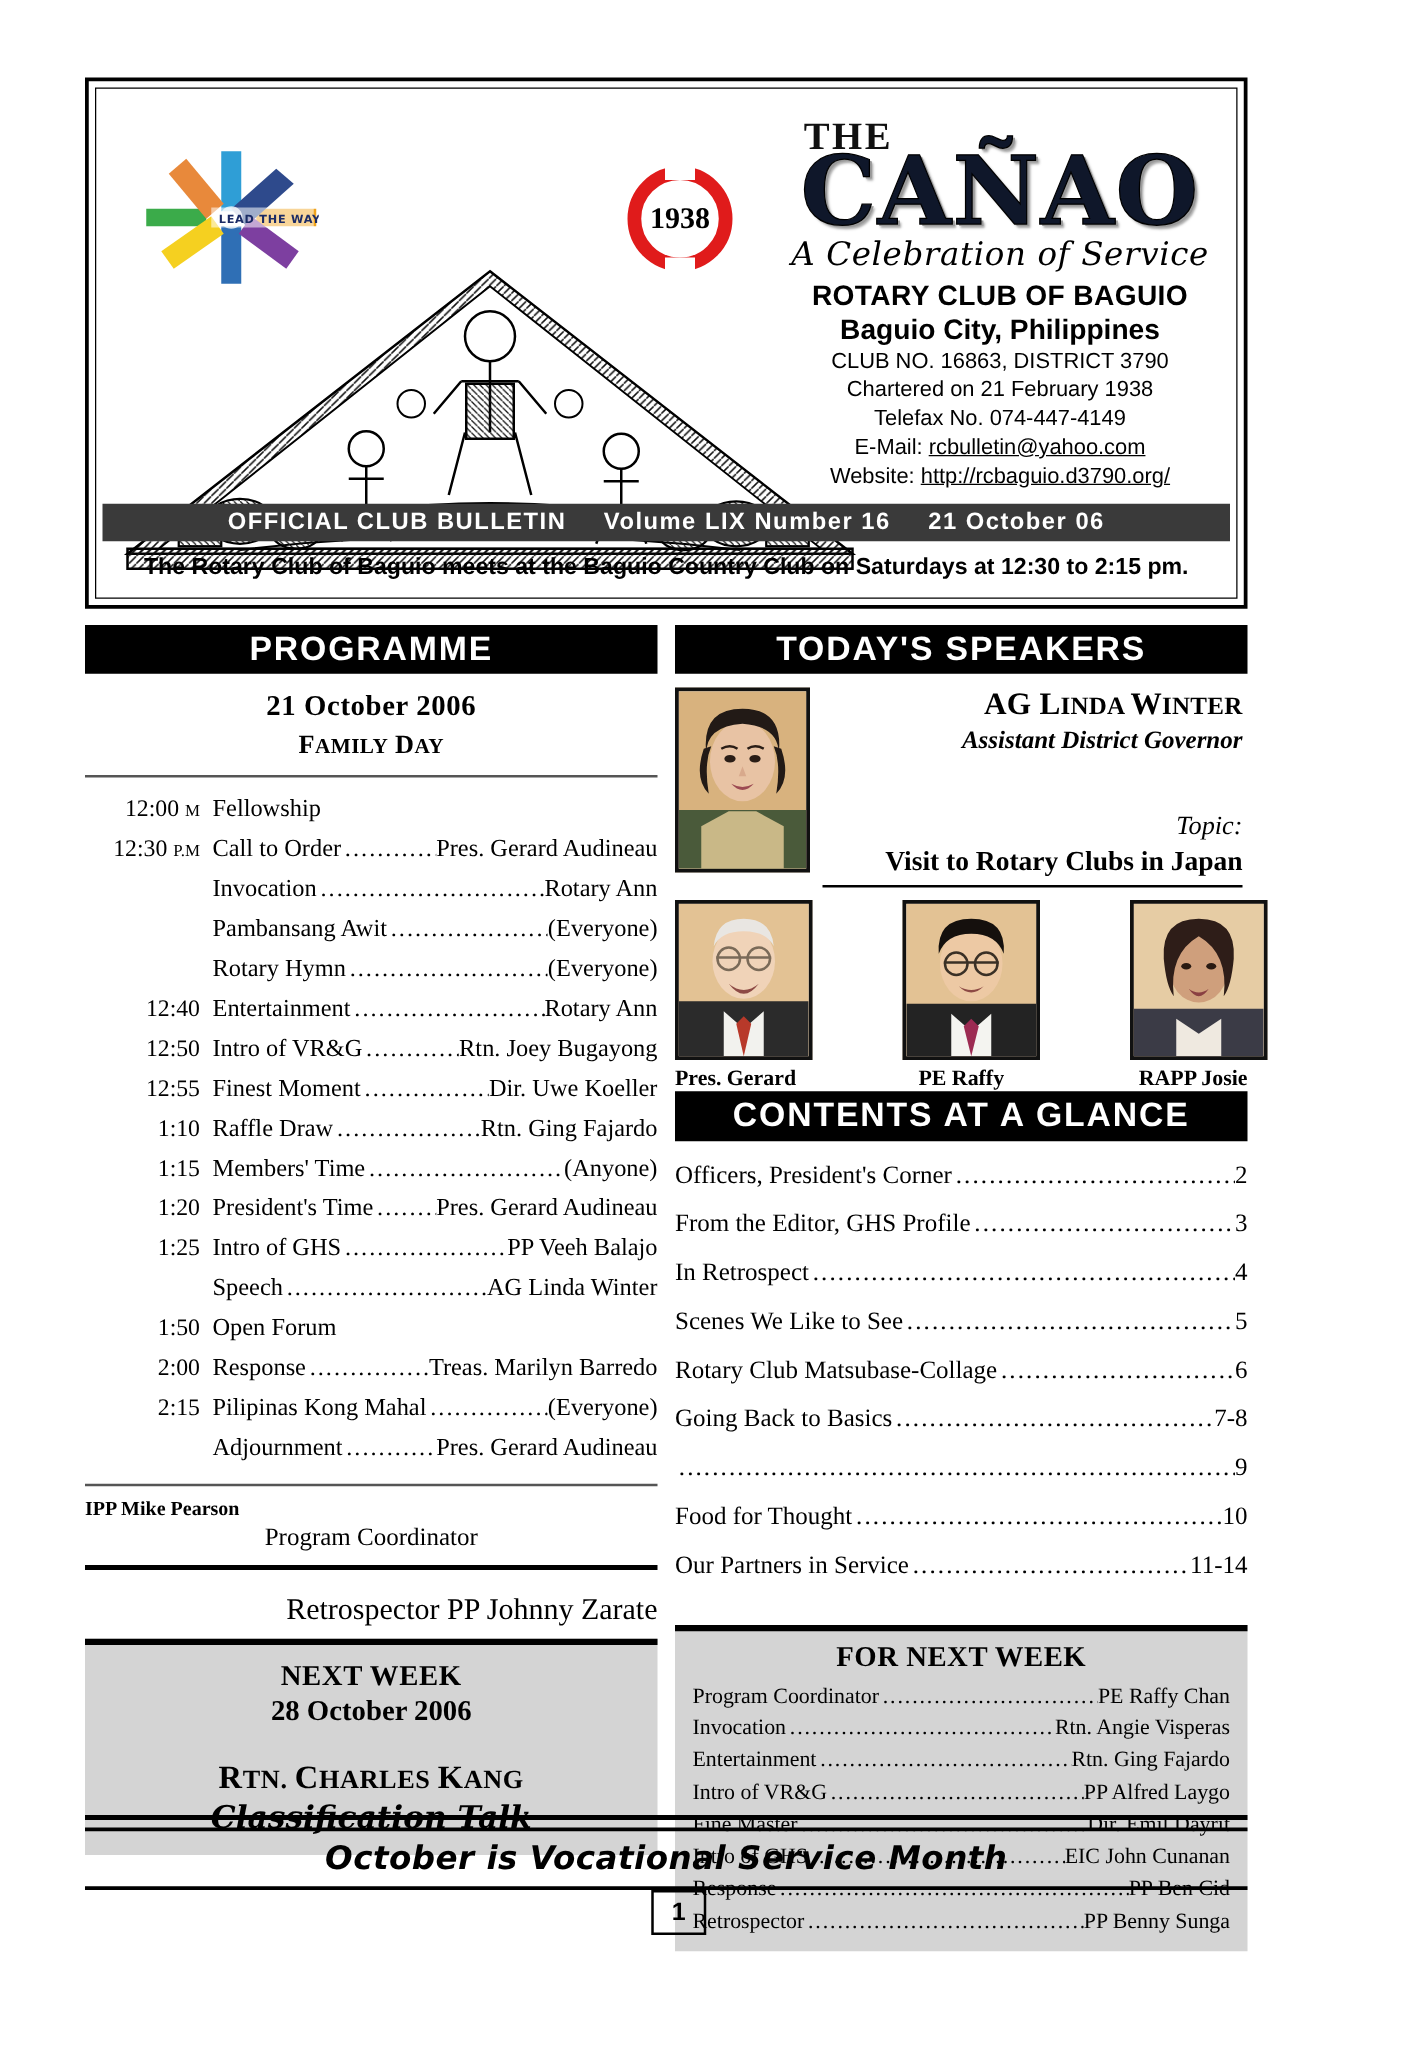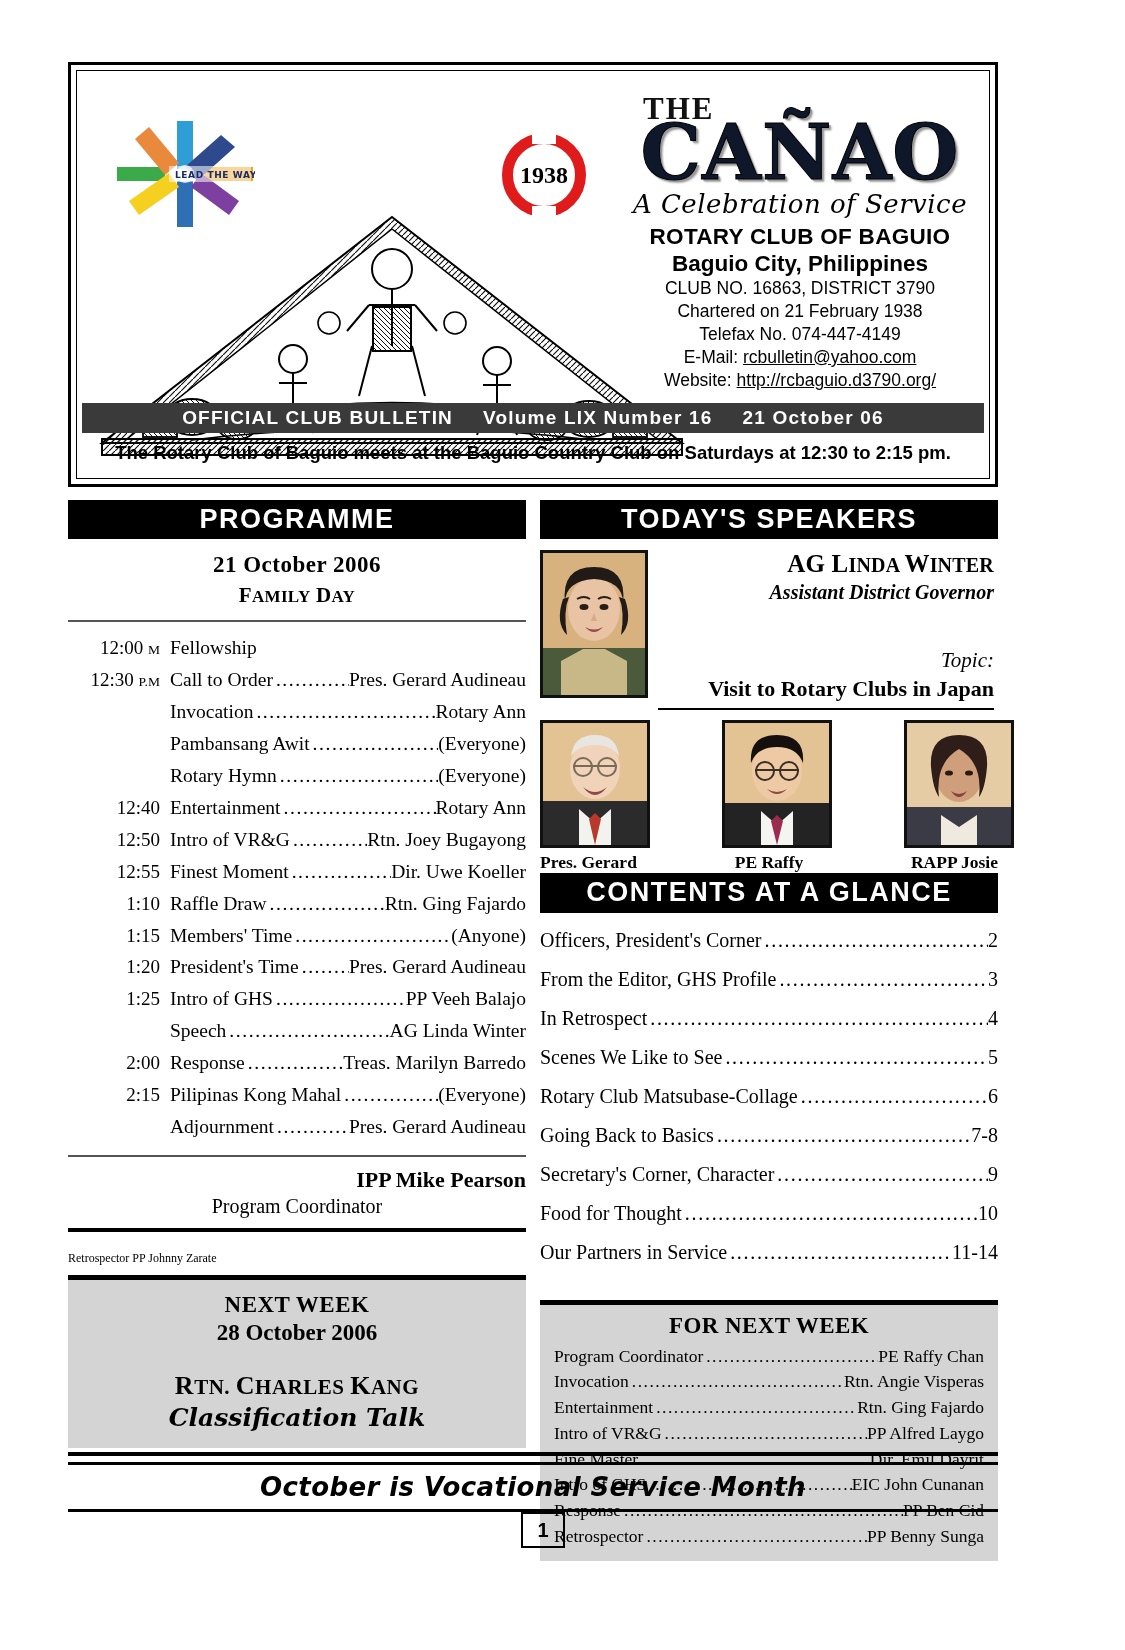--- a/index.html
+++ b/index.html
@@ -255,33 +255,33 @@
     flex: 1 1 auto;
     overflow: hidden;
     white-space: nowrap;
     letter-spacing: 1.6px;
     padding: 0 3px;
     color: #000;
   }
   .pi-who { flex: 0 0 auto; }
 
   .coord-name {
-    text-align: right;
-    font-weight: bold;
-    font-size: 22px;
+    text-align: left;
+    font-weight: bold;
+    font-size: 16px;
     margin-top: 4px;
   }
   .coord-role {
     text-align: center;
     font-size: 20px;
     margin-top: 2px;
   }
   .retro-line {
-    text-align: left;
-    font-size: 12px;
+    text-align: right;
+    font-size: 24px;
     padding: 9px 0 9px 0;
   }
 
   .grey-box {
     background: #d4d4d4;
     border-top: 5px solid #000;
     text-align: center;
     padding: 12px 0 16px 0;
   }
   .gb-nw { font-weight: bold; font-size: 23px; letter-spacing: 0.5px; }
@@ -664,20 +664,26 @@
             <span class="pi-dots">............................................................</span>
             <span class="pi-who">PP Veeh Balajo</span>
           </div>
         </div>
         <div class="prog-row">
           <div class="prog-time"></div>
           <div class="prog-item">
             <span class="pi-label">Speech</span>
             <span class="pi-dots">............................................................</span>
             <span class="pi-who">AG Linda Winter</span>
+          </div>
+        </div>
+        <div class="prog-row">
+          <div class="prog-time">1:50</div>
+          <div class="prog-item">
+            <span class="pi-label">Open Forum</span>
           </div>
         </div>
         <div class="prog-row">
           <div class="prog-time">2:00</div>
           <div class="prog-item">
             <span class="pi-label">Response</span>
             <span class="pi-dots">............................................................</span>
             <span class="pi-who">Treas. Marilyn Barredo</span>
           </div>
         </div>
@@ -828,21 +834,20 @@
           <span class="toc-label">Rotary Club Matsubase-Collage</span>
           <span class="toc-dots">......................................................................</span>
           <span class="toc-page">6</span>
         </div>
         <div class="toc-row">
           <span class="toc-label">Going Back to Basics</span>
           <span class="toc-dots">......................................................................</span>
           <span class="toc-page">7-8</span>
         </div>
         <div class="toc-row">
-          <span class="toc-label">Secretary's Corner, Character</span>
           <span class="toc-dots">......................................................................</span>
           <span class="toc-page">9</span>
         </div>
         <div class="toc-row">
           <span class="toc-label">Food for Thought</span>
           <span class="toc-dots">......................................................................</span>
           <span class="toc-page">10</span>
         </div>
         <div class="toc-row">
           <span class="toc-label">Our Partners in Service</span>

